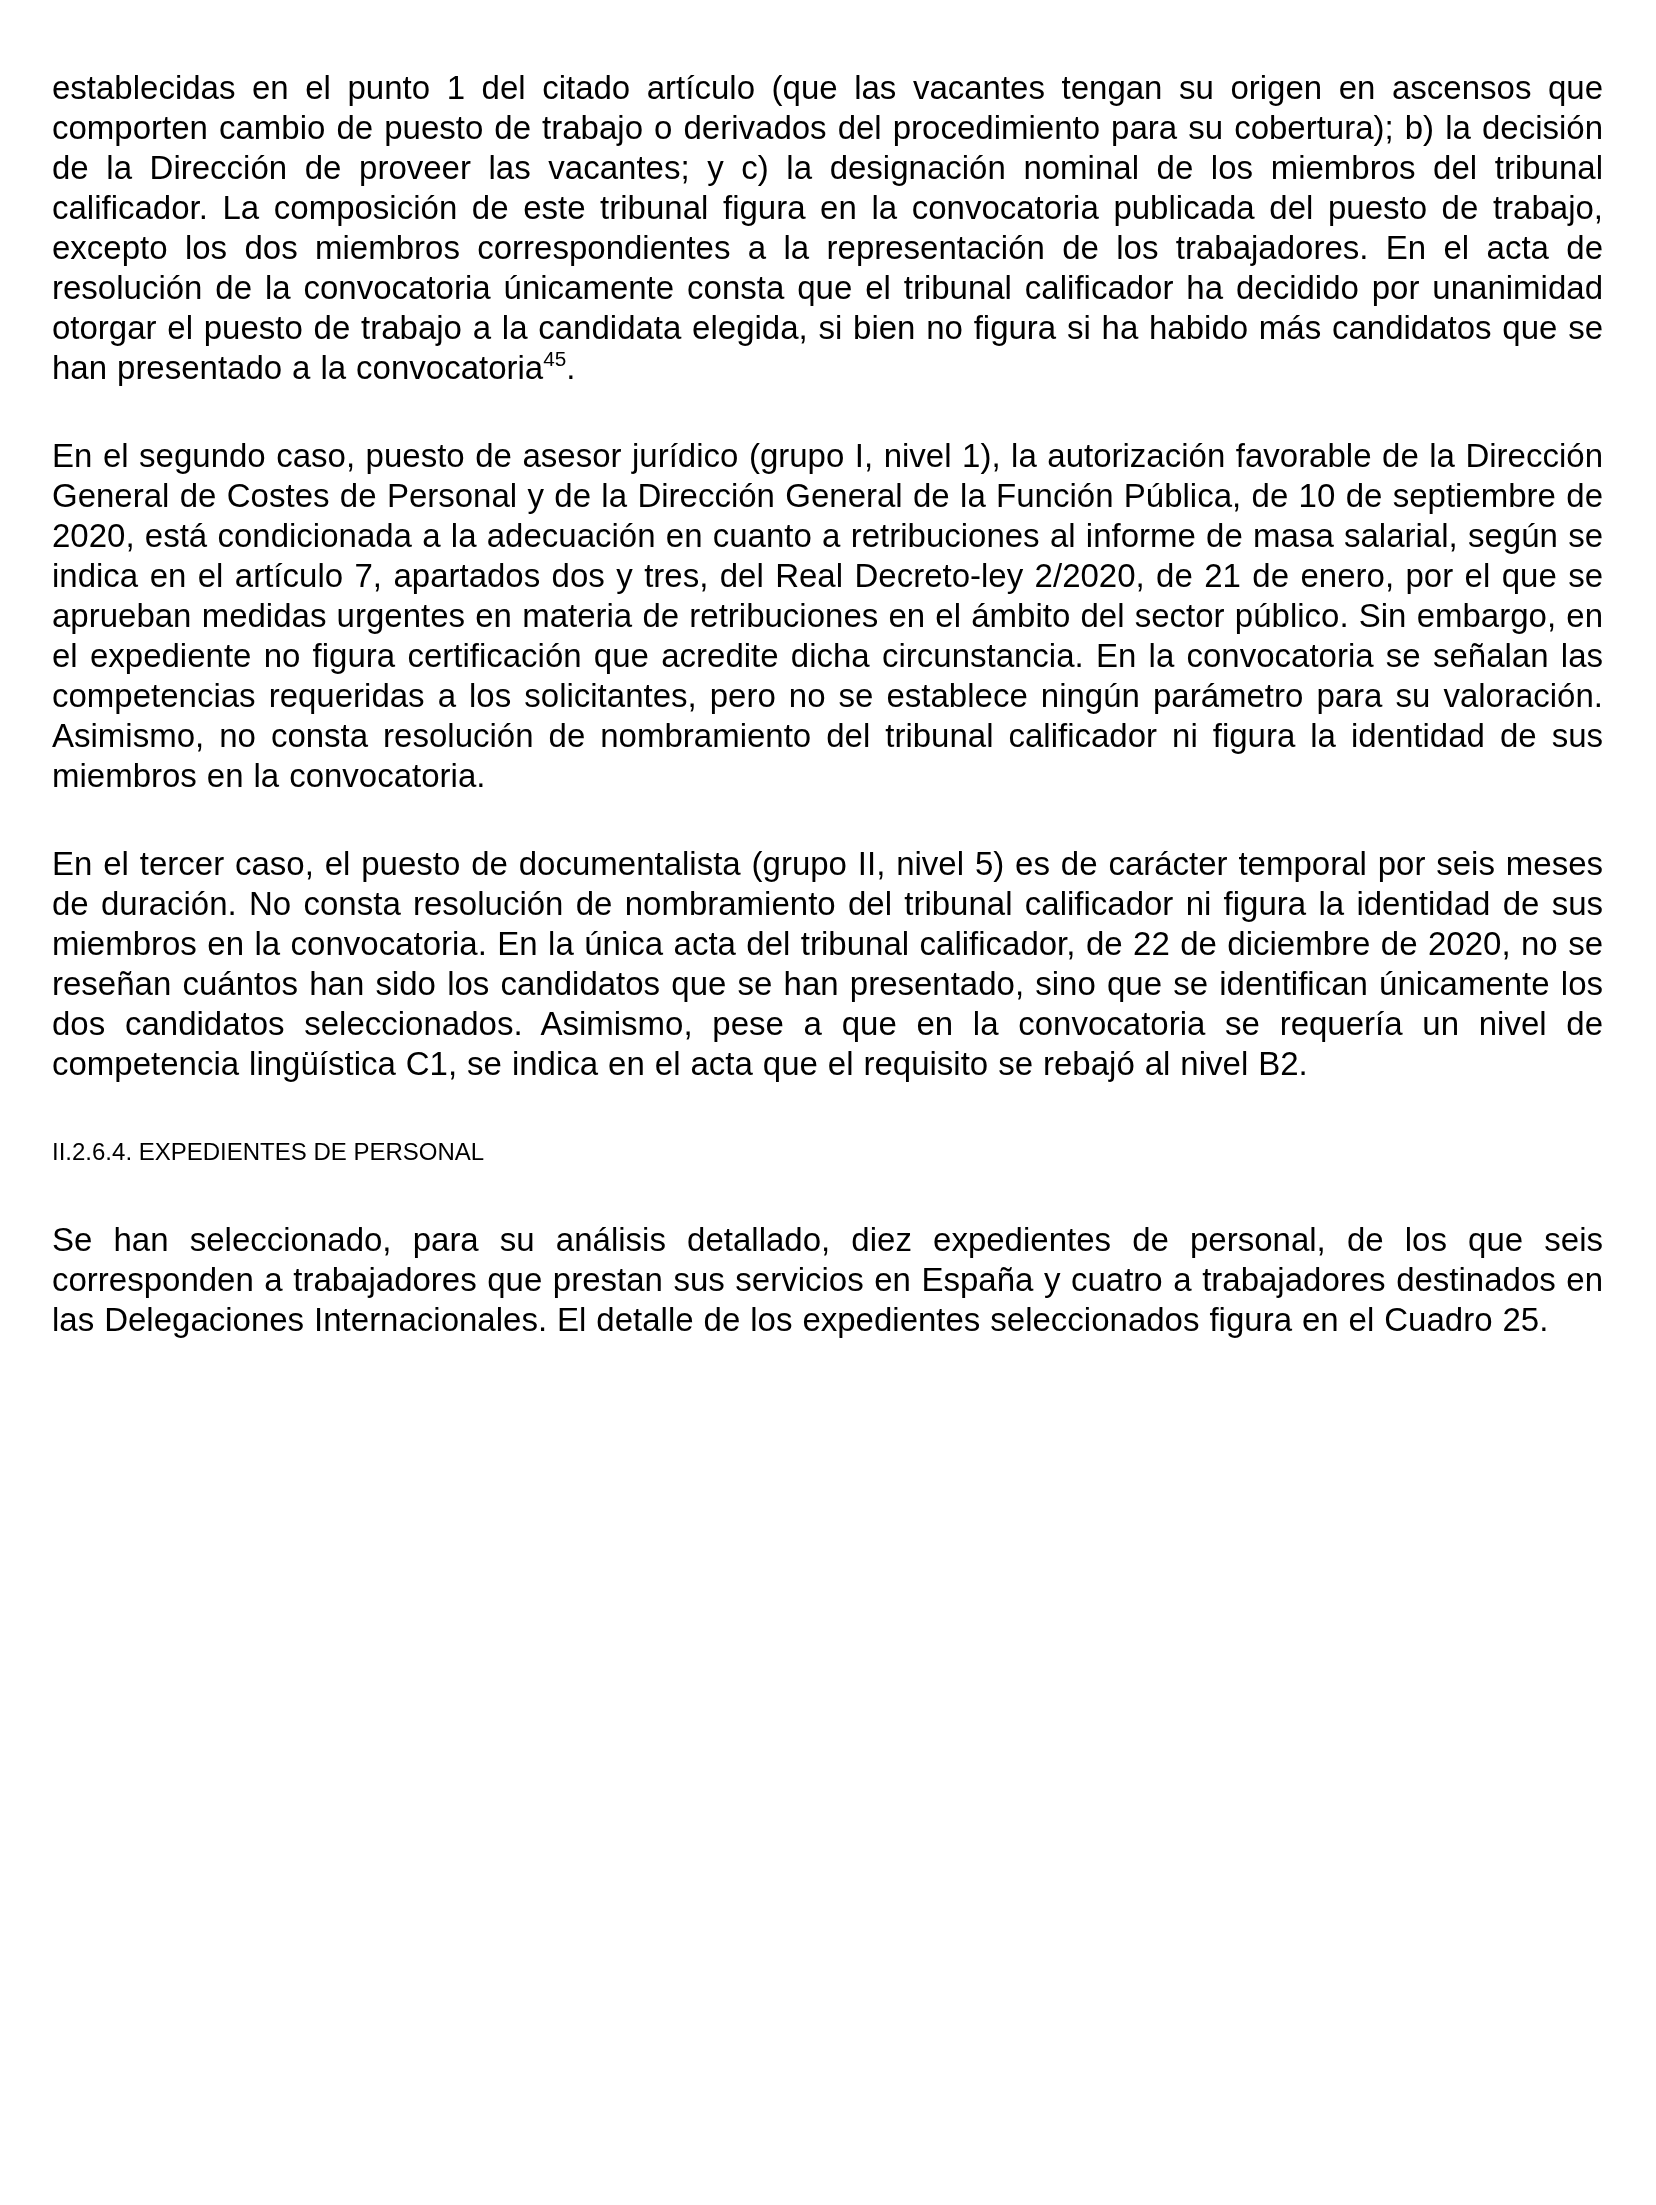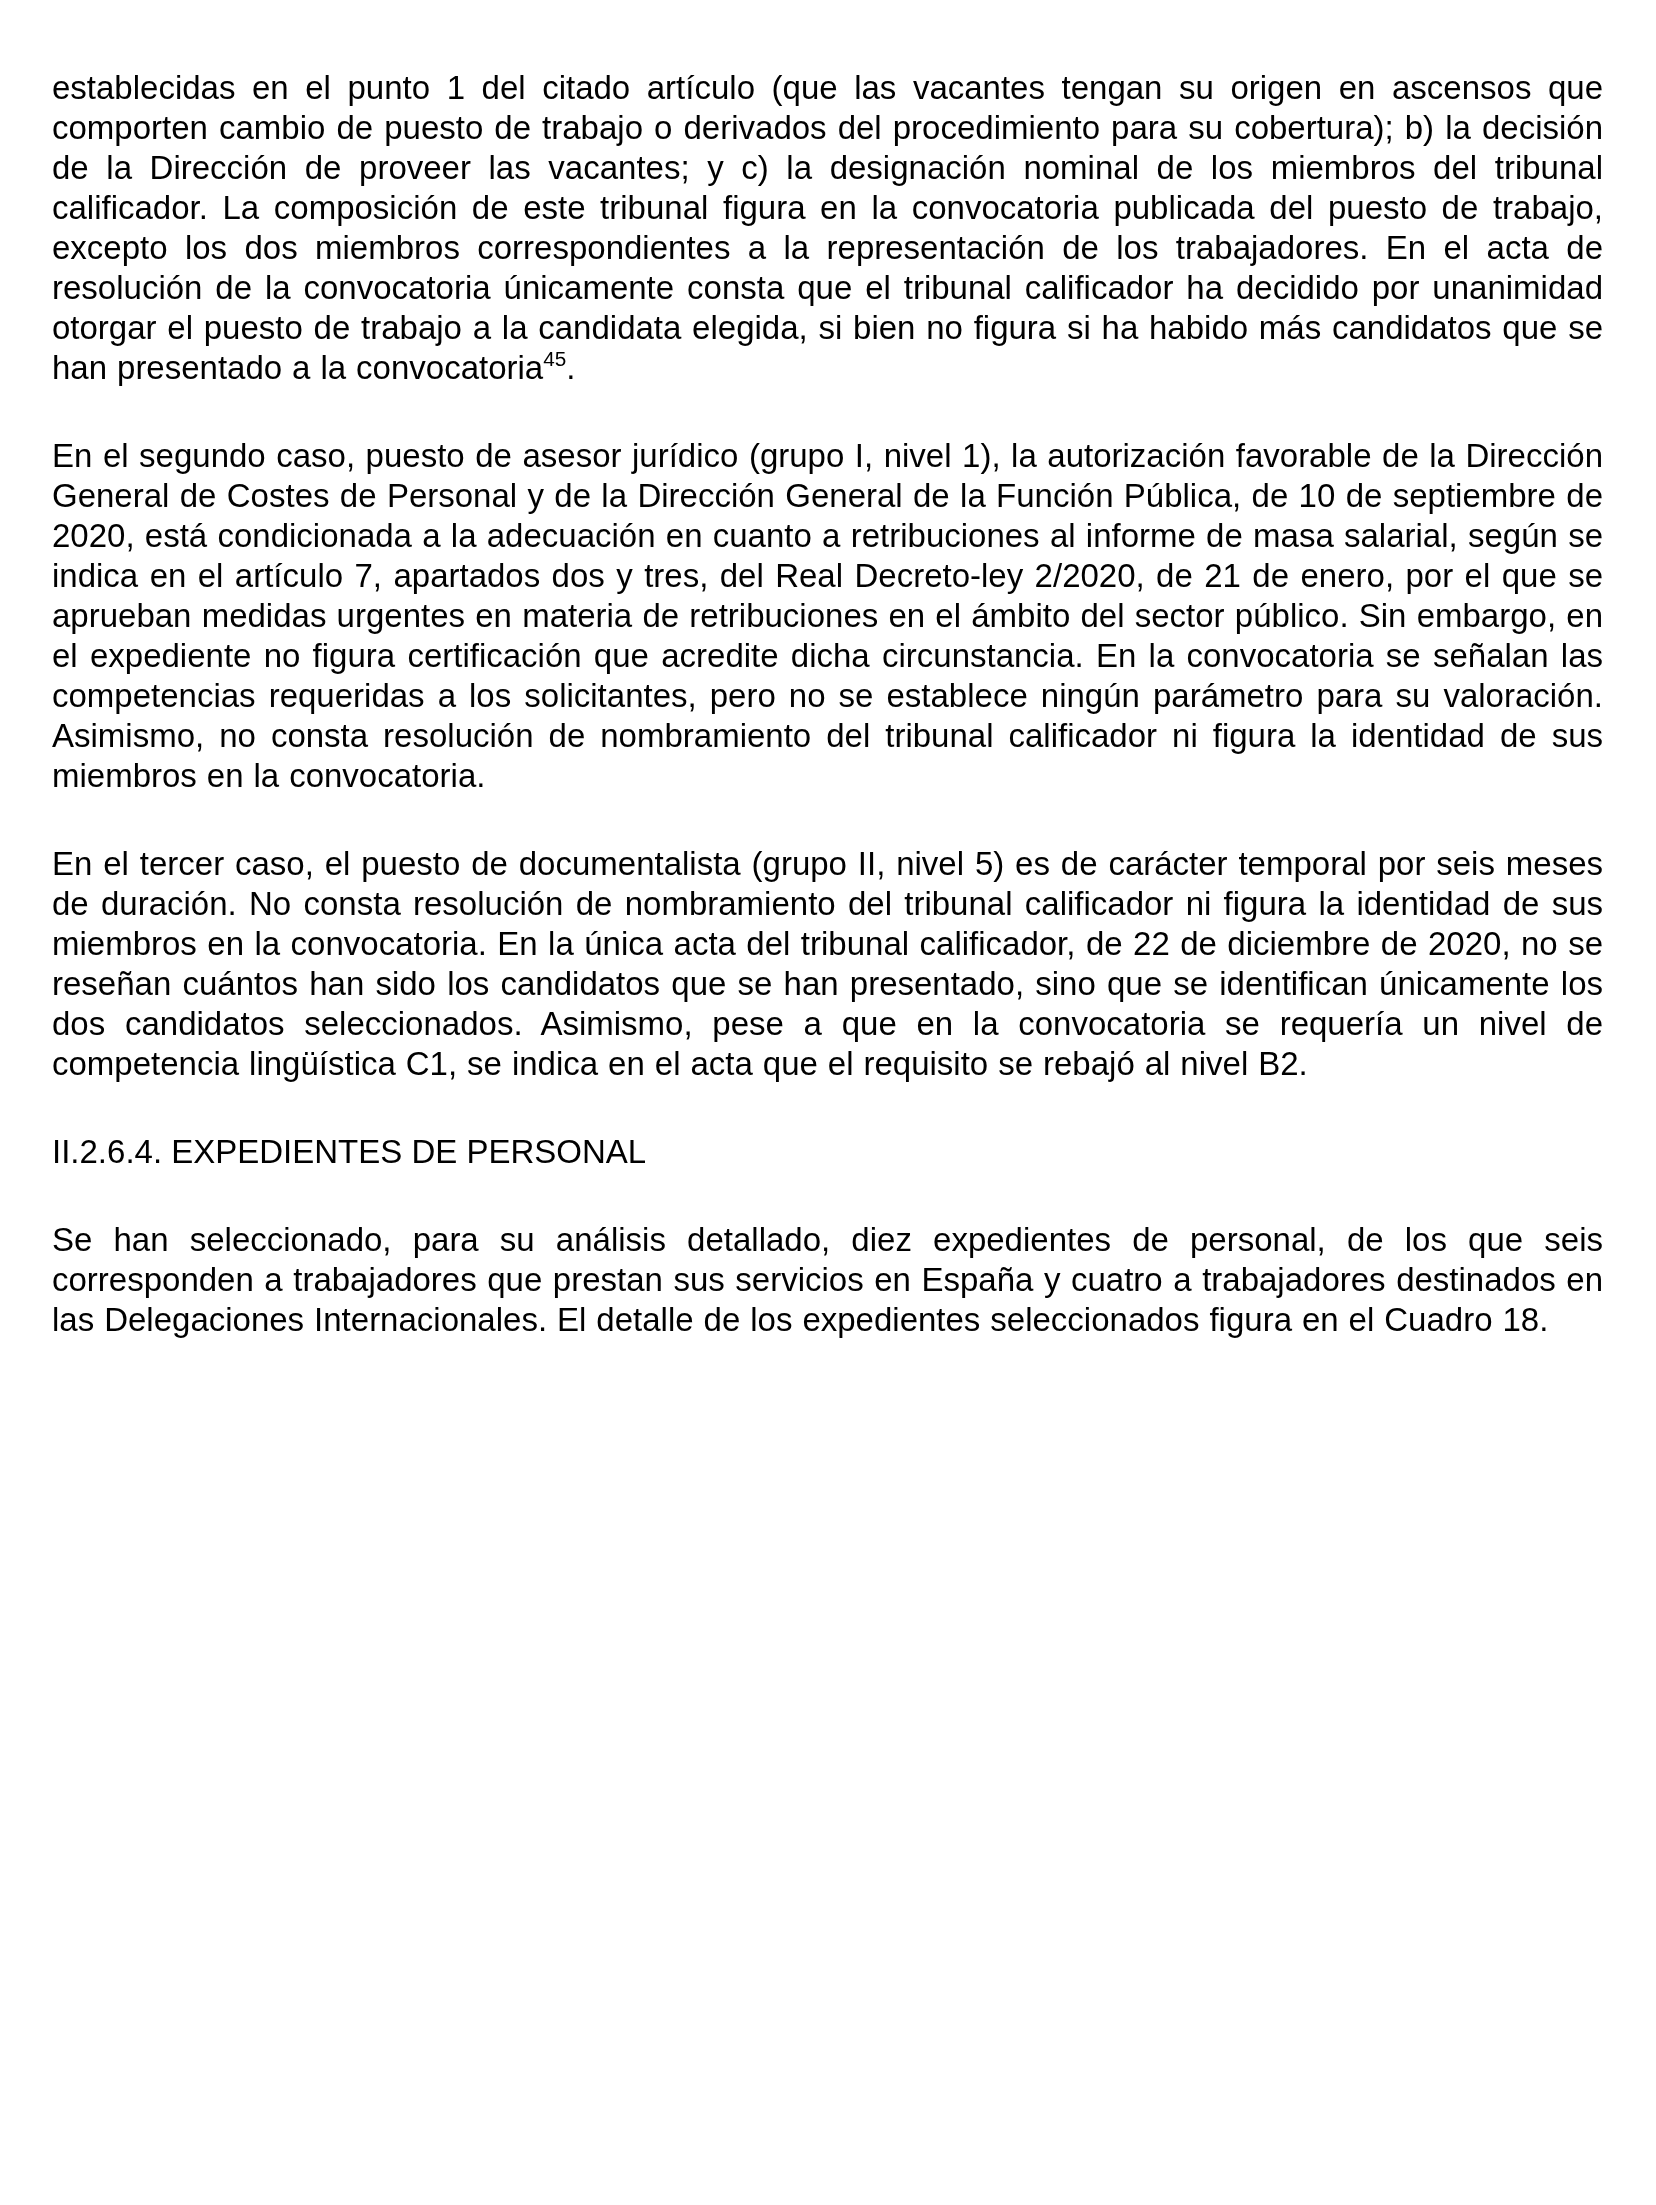--- a/index.html
+++ b/index.html
@@ -23,21 +23,21 @@
     width: 1551px;
   }
   .body-par {
     font-size: 33px;
     line-height: 40px;
     text-align: justify;
     margin: 0 0 48px 0;
     word-spacing: 0.8px;
   }
   .section-heading {
-    font-size: 33px;
+    font-size: 24px;
     line-height: 40px;
     font-weight: normal;
     text-align: left;
     margin: 15px 0 48px 0;
   }
   .fn-ref {
     font-size: 20.7px;
     line-height: 0;
     vertical-align: 12.7px;
   }
@@ -73,19 +73,19 @@
   <div class="content">
 
     <p class="body-par"><span>establecidas en el punto 1 del citado artículo (que las vacantes tengan su origen en ascensos que comporten cambio de puesto de trabajo o derivados del procedimiento para su cobertura); b) la decisión de la Dirección de proveer las vacantes; y c) la designación nominal de los miembros del tribunal calificador. La composición de este tribunal figura en la convocatoria publicada del puesto de trabajo, excepto los dos miembros correspondientes a la representación de los trabajadores. En el acta de resolución de la convocatoria únicamente consta que el tribunal calificador ha decidido por unanimidad otorgar el puesto de trabajo a la candidata elegida, si bien no figura si ha habido más candidatos que se han presentado a la convocatoria</span><sup class="fn-ref">45</sup><span>.</span></p>
 
     <p class="body-par">En el segundo caso, puesto de asesor jurídico (grupo I, nivel 1), la autorización favorable de la Dirección General de Costes de Personal y de la Dirección General de la Función Pública, de 10 de septiembre de 2020, está condicionada a la adecuación en cuanto a retribuciones al informe de masa salarial, según se indica en el artículo 7, apartados dos y tres, del Real Decreto-ley 2/2020, de 21 de enero, por el que se aprueban medidas urgentes en materia de retribuciones en el ámbito del sector público. Sin embargo, en el expediente no figura certificación que acredite dicha circunstancia. En la convocatoria se señalan las competencias requeridas a los solicitantes, pero no se establece ningún parámetro para su valoración. Asimismo, no consta resolución de nombramiento del tribunal calificador ni figura la identidad de sus miembros en la convocatoria.</p>
 
     <p class="body-par">En el tercer caso, el puesto de documentalista (grupo II, nivel 5) es de carácter temporal por seis meses de duración. No consta resolución de nombramiento del tribunal calificador ni figura la identidad de sus miembros en la convocatoria. En la única acta del tribunal calificador, de 22 de diciembre de 2020, no se reseñan cuántos han sido los candidatos que se han presentado, sino que se identifican únicamente los dos candidatos seleccionados. Asimismo, pese a que en la convocatoria se requería un nivel de competencia lingüística C1, se indica en el acta que el requisito se rebajó al nivel B2.</p>
 
     <h2 class="section-heading">II.2.6.4. EXPEDIENTES DE PERSONAL</h2>
 
-    <p class="body-par">Se han seleccionado, para su análisis detallado, diez expedientes de personal, de los que seis corresponden a trabajadores que prestan sus servicios en España y cuatro a trabajadores destinados en las Delegaciones Internacionales. El detalle de los expedientes seleccionados figura en el Cuadro 18.</p>
+    <p class="body-par">Se han seleccionado, para su análisis detallado, diez expedientes de personal, de los que seis corresponden a trabajadores que prestan sus servicios en España y cuatro a trabajadores destinados en las Delegaciones Internacionales. El detalle de los expedientes seleccionados figura en el Cuadro 25.</p>
 
   </div>
 
 
 </div>
 
 
 </body></html>

